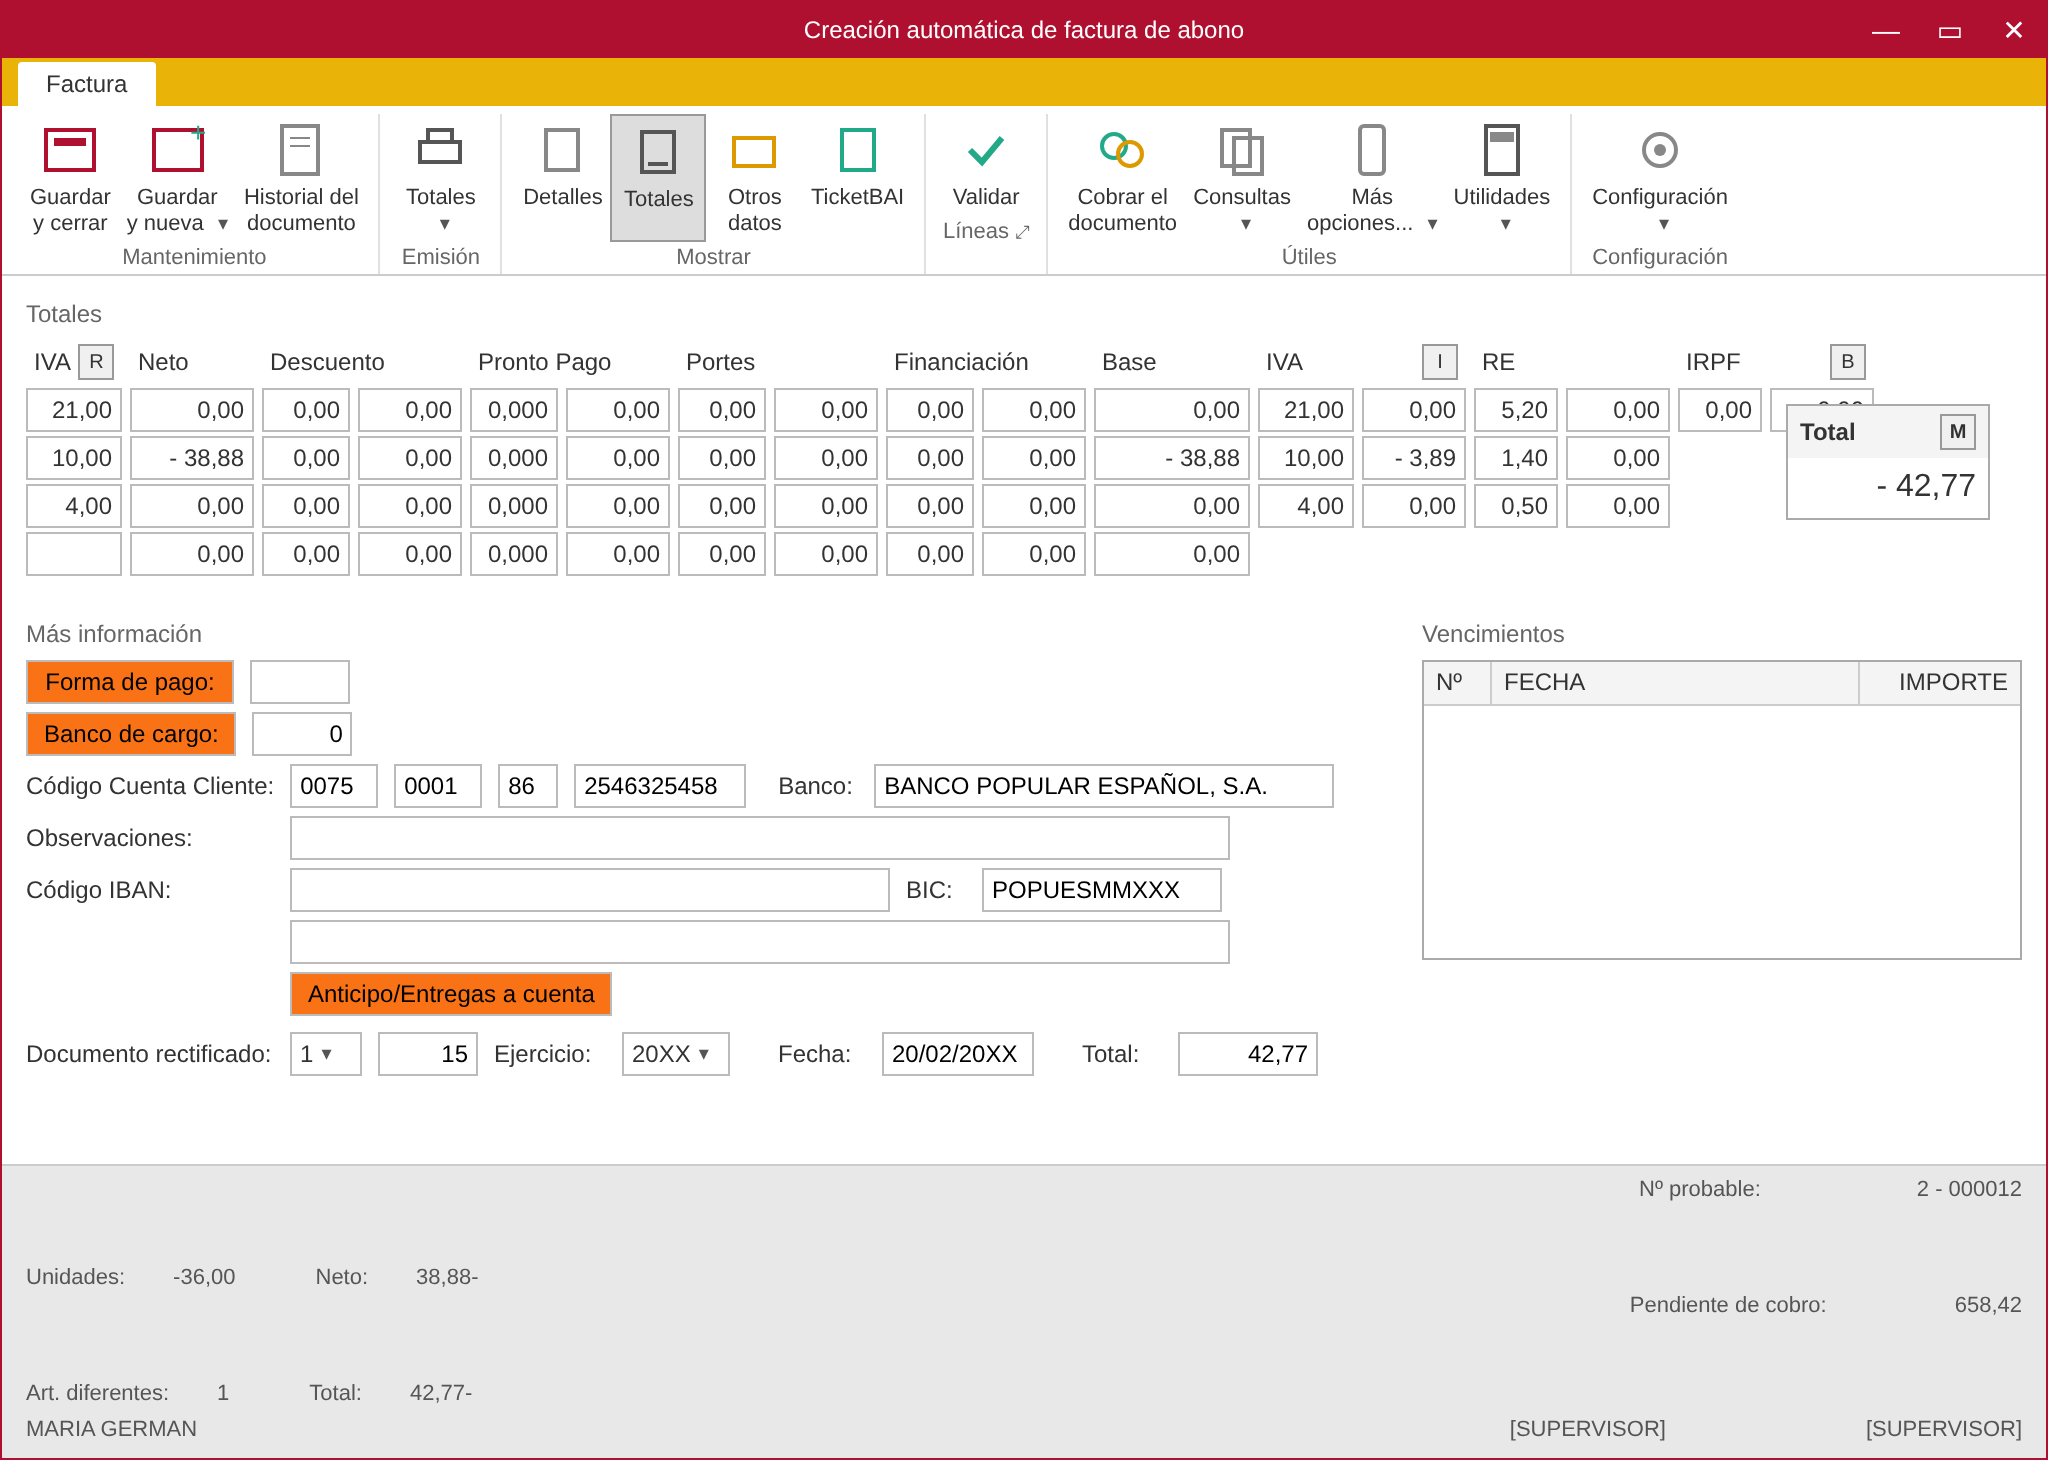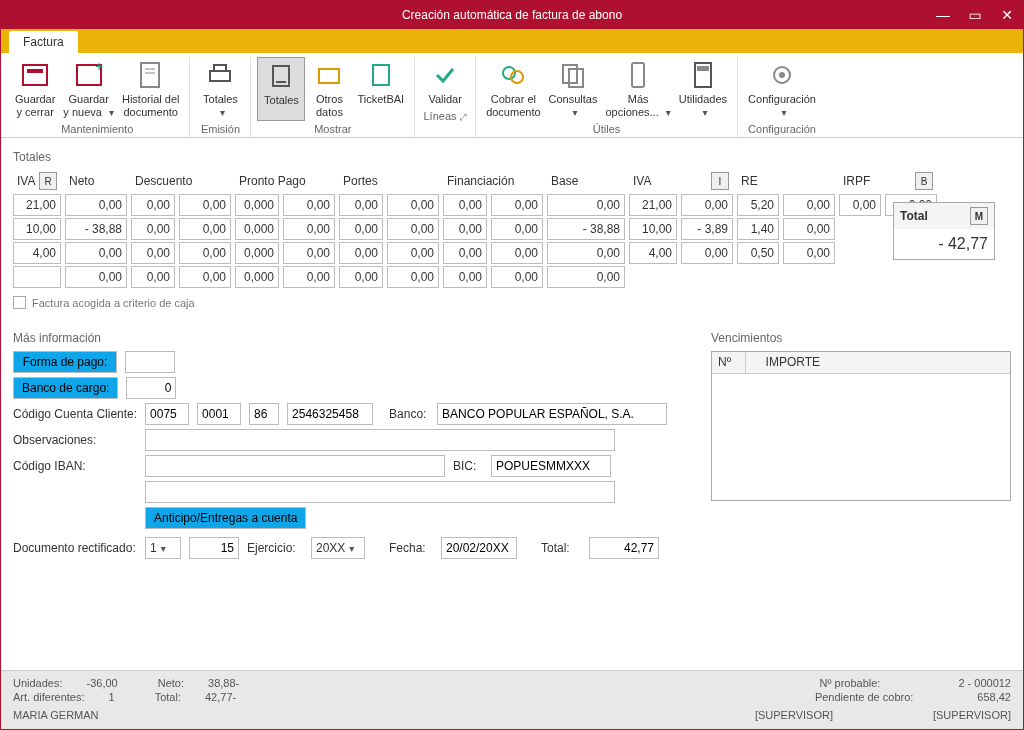--- a/index.html
+++ b/index.html
@@ -36,34 +36,34 @@
 .col-ivaamt { width: 52px; }
 .col-re1 { width: 42px; }
 .col-re2 { width: 52px; }
 .col-irpf1 { width: 42px; }
 .col-irpf2 { width: 52px; }
 .checkbox-row { display: flex; align-items: center; gap: 6px; margin-top: 8px; color: #777; font-size: 11px; }
 .checkbox-row .cb { width: 13px; height: 13px; border: 1px solid #aaa; }
 .more-info { margin-top: 18px; display: flex; gap: 28px; }
 .more-left { flex: 1; }
 .more-left .row { display: flex; align-items: center; margin-bottom: 4px; gap: 8px; }
-.more-left .lbl-btn { border: 1px solid #bbb; padding: 3px 8px; background: #0ea5e9; font-size: 12px; min-width: 104px; }
+.more-left .lbl-btn { border: 1px solid #bbb; padding: 3px 8px; background: #f97316; font-size: 12px; min-width: 104px; }
 .more-left .lbl { font-size: 12px; min-width: 124px; }
 .input { border: 1px solid #bbb; height: 22px; padding: 0 4px; font-size: 12px; background: #fff; }
 .input.right { text-align: right; }
 .venc-box { width: 300px; }
 .venc-table { border: 1px solid #aaa; height: 150px; background: #fff; }
 .venc-th { display: flex; border-bottom: 1px solid #ccc; background: #f4f4f4; height: 22px; }
 .venc-th div { padding: 3px 6px; font-size: 12px; }
 .venc-th .no { width: 34px; border-right: 1px solid #ccc; }
 .venc-th .fecha { flex: 1; border-right: 1px solid #ccc; }
 .venc-th .imp { width: 80px; text-align: right; }
 .statusbar { background: #e8e8e8; border-top: 1px solid #ccc; padding: 6px 12px; font-size: 11px; color: #555; }
 .statusbar .row { display: flex; justify-content: space-between; margin-bottom: 2px; }
-.statusbar .left-group { display: flex; gap: 40px; }
+.statusbar .left-group { display: flex; gap: 40px; margin-top: 44px; }
 .statusbar .pair { display: flex; gap: 24px; }
 .total-box { border: 1px solid #aaa; background: #fff; }
 .total-box .th { display: flex; align-items: center; justify-content: space-between; padding: 4px 6px; background: #f4f4f4; font-weight: bold; }
 .total-box .tv { padding: 6px; text-align: right; font-size: 16px; }
 .select-arrow::after { content: "▾"; margin-left: 4px; font-size: 10px; color: #555; }
 svg { display: block; }
 </style>
 </head>
 <body>
 
@@ -125,20 +125,28 @@
                 <rect x="10" y="6" width="12" height="6" fill="none" stroke="#555" stroke-width="2"></rect>
               </svg>
             </span>
           <span><span>Totales</span><br><span class="select-arrow"></span></span>
         </div>
       </div>
       <div class="ribbon-group-label">Emisión</div>
     </div>
     <div class="ribbon-group">
       <div class="ribbon-buttons">
+        <div class="ribbon-btn">
+          <span class="icon">
+              <svg width="32" height="32">
+                <rect x="8" y="6" width="16" height="20" fill="none" stroke="#888" stroke-width="2"></rect>
+              </svg>
+            </span>
+          <span>Detalles</span>
+        </div>
         <div class="ribbon-btn active">
           <span class="icon">
               <svg width="32" height="32">
                 <rect x="8" y="6" width="16" height="20" fill="none" stroke="#555" stroke-width="2"></rect>
                 <line x1="11" y1="22" x2="21" y2="22" stroke="#555" stroke-width="2"></line>
               </svg>
             </span>
           <span>Totales</span>
         </div>
         <div class="ribbon-btn">
@@ -330,24 +338,20 @@
       </div>
 
     <div style="position:absolute; left:892px; top:64px; width:102px;" class="total-box">
       <div class="th">
           <span>Total</span>
           <span class="small-box">M</span>
         </div>
       <div class="tv">-             42,77</div>
     </div>
 
-    <div class="checkbox-row">
-      <span class="cb"></span>
-      <span>Factura acogida a criterio de caja</span>
-    </div>
 
     <div class="more-info">
       <div class="more-left">
         <div class="section-title">Más información</div>
         <div class="row">
           <button class="lbl-btn">Forma de pago:</button>
           <input class="input right" style="width: 50px;" value="">
         </div>
         <div class="row">
           <button class="lbl-btn">Banco de cargo:</button>
@@ -394,20 +398,21 @@
           <input class="input" style="width: 76px;" value="20/02/20XX">
           <span class="lbl" style="min-width:40px;margin-left:16px">Total:</span>
           <input class="input right" style="width: 70px;" value="42,77">
         </div>
       </div>
       <div class="venc-box">
         <div class="section-title">Vencimientos</div>
         <div class="venc-table">
           <div class="venc-th">
             <div class="no">Nº</div>
+            <div class="fecha">FECHA</div>
             <div class="imp">IMPORTE</div>
           </div>
         </div>
       </div>
     </div>
   </div>
 
   <div class="statusbar">
     <div class="row">
       <div class="left-group">

